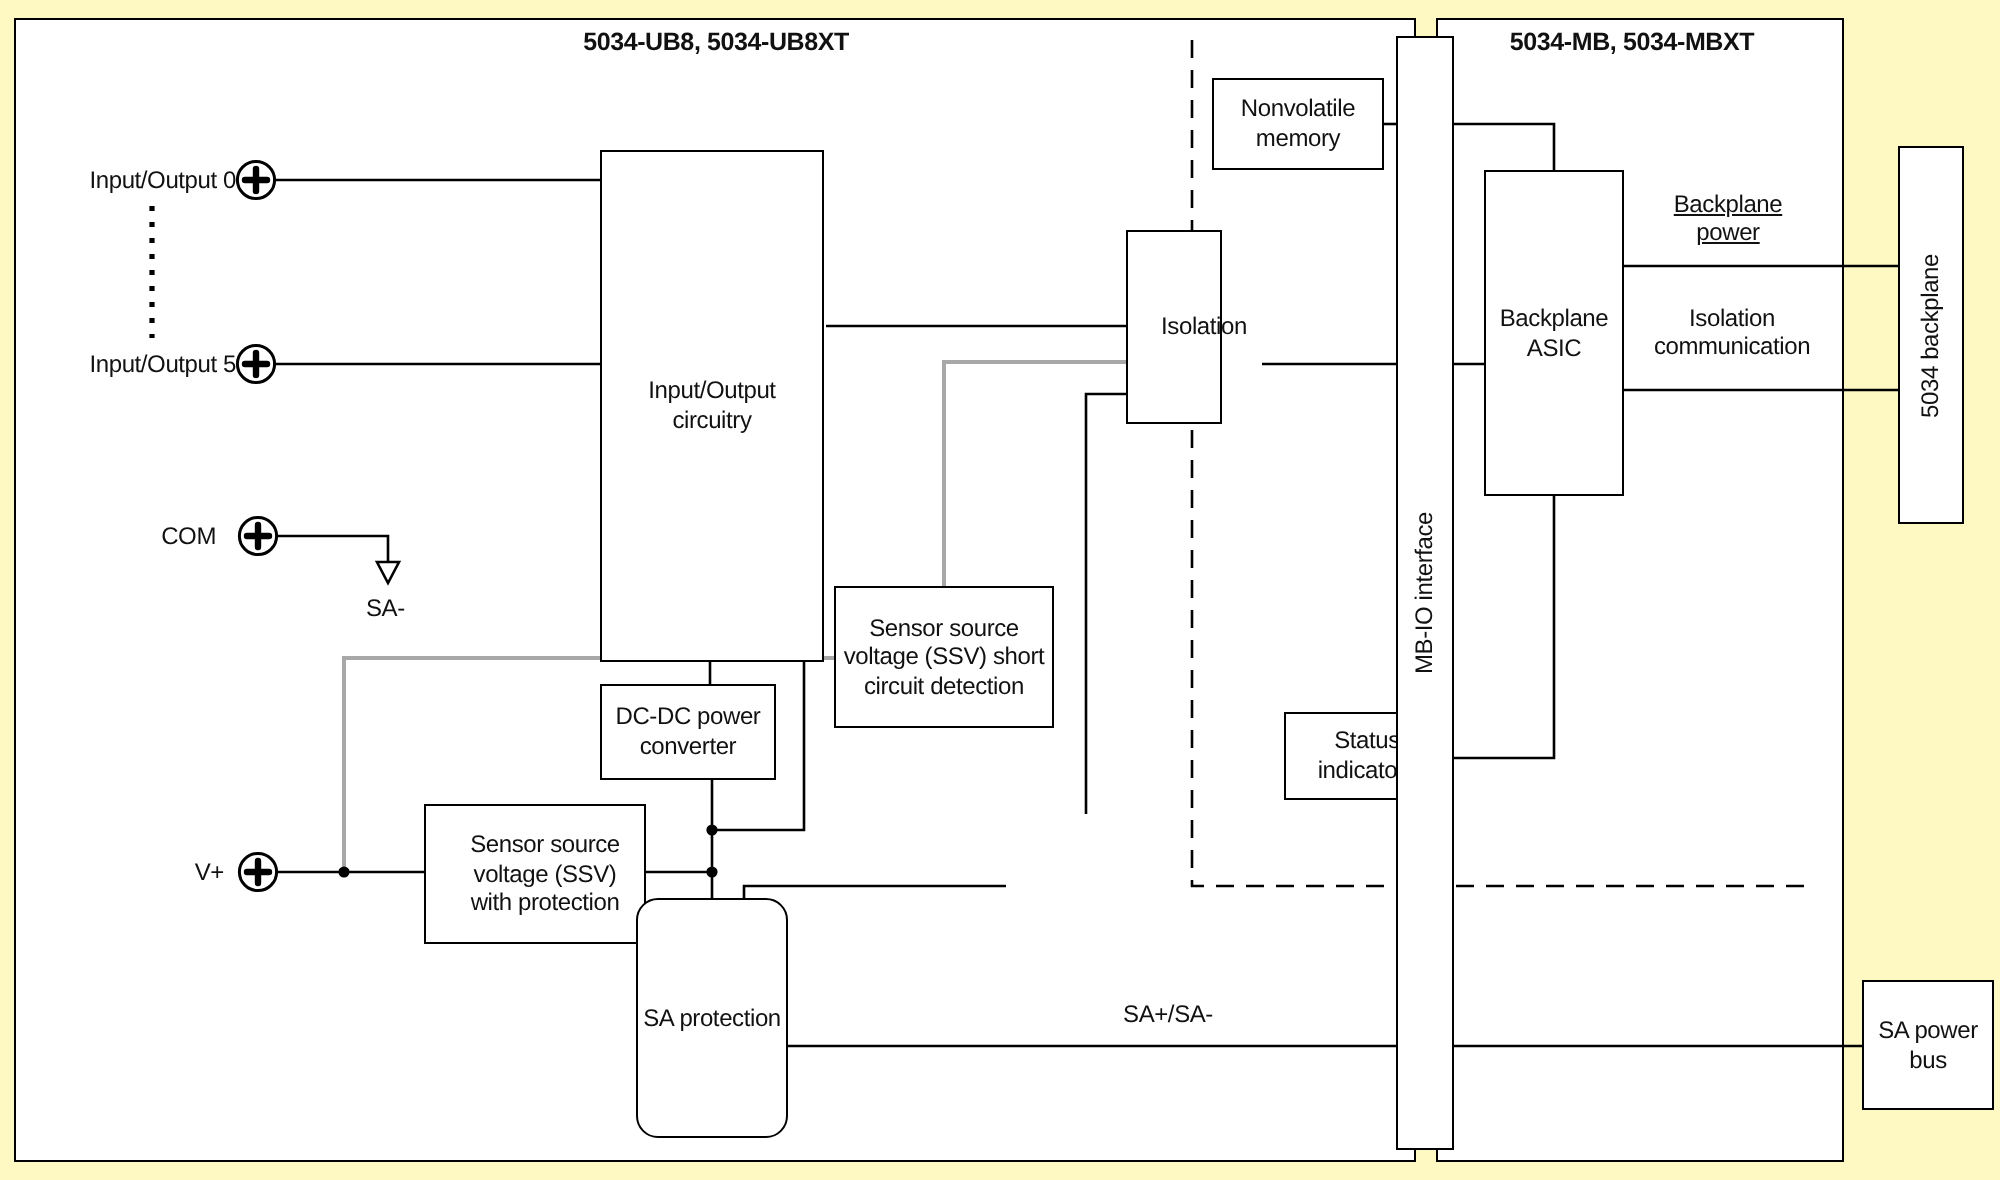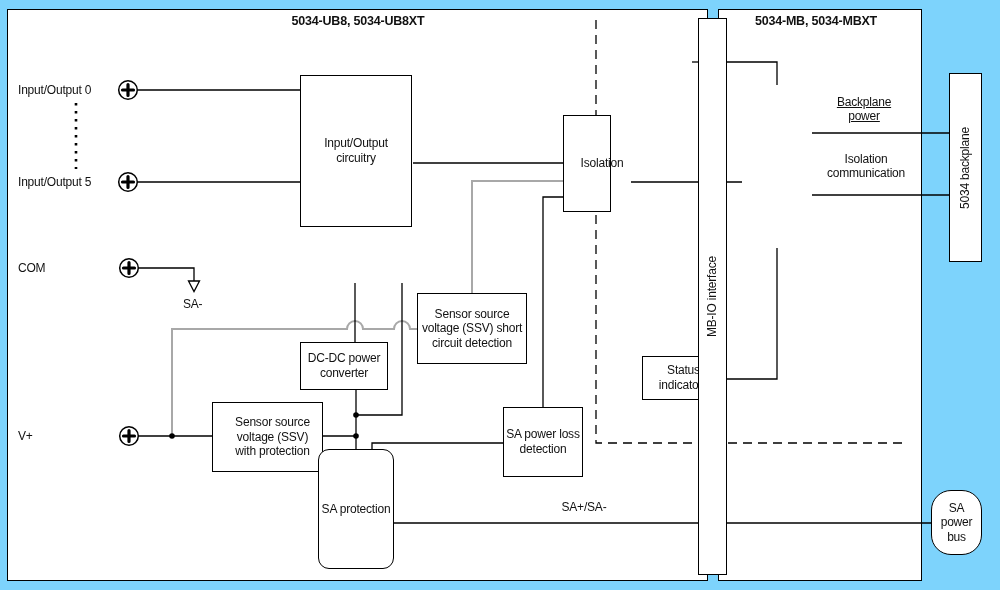--- a/index.html
+++ b/index.html
@@ -1,30 +1,30 @@
 <!DOCTYPE html>
 <html><head>
 <meta charset="utf-8">
 <style>
   html,body{margin:0;padding:0;background:#fff;}
   body{font-family:"Liberation Sans",sans-serif;color:#111;}
-  #stage{position:relative;width:1000px;height:590px;background:#7dd3fc;overflow:hidden;}
+  #stage{position:relative;width:1000px;height:590px;background:#fef9c3;overflow:hidden;}
 
   .module-box{position:absolute;border:1.5px solid #000;background:#fff;z-index:1;box-sizing:border-box;}
   .module-title{position:absolute;z-index:3;font-weight:bold;font-size:12.5px;letter-spacing:-0.2px;text-align:center;}
 
   .wires{position:absolute;left:0;top:0;z-index:2;}
 
   .block{position:absolute;z-index:3;border:1.4px solid #000;background:#fff;box-sizing:border-box;
          display:flex;align-items:center;justify-content:center;text-align:center;
          font-size:12px;line-height:1.22;letter-spacing:-0.2px;padding:2px;}
   .vtext{writing-mode:vertical-rl;transform:rotate(180deg);white-space:nowrap;}
 
   .lbl{position:absolute;z-index:3;font-size:12px;line-height:1.2;letter-spacing:-0.2px;}
-  .lbl.right{}
+  .lbl.right{text-align:right;}
   .lbl.center{text-align:center;}
 </style>
 </head>
 <body>
 
 <div id="stage">
 
   <div class="module-box" style="left:7px;top:9px;width:701px;height:572px;"></div>
   <div class="module-box" style="left:718px;top:9px;width:204px;height:572px;"></div>
 
@@ -93,29 +93,30 @@
   <div class="lbl right" style="left:18px;top:83px;width:100px;">Input/Output 0</div>
   <div class="lbl right" style="left:18px;top:175px;width:100px;">Input/Output 5</div>
   <div class="lbl right" style="left:18px;top:261px;width:90px;">COM</div>
   <div class="lbl right" style="left:18px;top:429px;width:94px;">V+</div>
 
   <div class="lbl" style="left:183px;top:297px;width:44px;">SA-</div>
   <div class="lbl center" style="left:534px;top:500px;width:100px;">SA+/SA-</div>
   <div class="lbl center" style="left:828px;top:95px;width:72px;text-decoration:underline;">Backplane power</div>
   <div class="lbl center" style="left:814px;top:152px;width:104px;">Isolation communication</div>
 
-  <div class="block" style="left:300px;top:75px;width:112px;height:152px;">Input/Output circuitry</div>
+  <div class="block" style="left:300px;top:75px;width:112px;height:256px;">Input/Output circuitry</div>
   <div class="block" style="left:563px;top:115px;width:48px;height:97px;padding-left:32px;">Isolation</div>
+  <div class="block" style="left:606px;top:39px;width:86px;height:46px;">Nonvolatile memory</div>
   <div class="block" style="left:417px;top:293px;width:110px;height:71px;">Sensor source voltage (SSV) short circuit detection</div>
   <div class="block" style="left:300px;top:342px;width:88px;height:48px;">DC-DC power converter</div>
   <div class="block" style="left:212px;top:402px;width:111px;height:70px;padding-left:12px;">Sensor source voltage (SSV) with protection</div>
-  <div class="block" style="left:503px;top:407px;width:80px;height:70px;">SA power loss detection</div>
   <div class="block" style="left:318px;top:449px;width:76px;height:120px;border-radius:11px;">SA protection</div>
   <div class="block" style="left:606px;top:356px;width:83px;height:44px;margin-left:36px;">Status indicators</div>
+  <div class="block" style="left:742px;top:85px;width:70px;height:163px;">Backplane ASIC</div>
   <div class="block" style="left:698px;top:18px;width:29px;height:557px;">
     <span class="vtext">MB-IO interface</span>
   </div>
   <div class="block" style="left:949px;top:73px;width:33px;height:189px;">
     <span class="vtext">5034 backplane</span>
   </div>
-  <div class="block" style="left:931px;top:490px;width:51px;height:65px;border-radius:20px;">SA power bus</div>
+  <div class="block" style="left:931px;top:490px;width:66px;height:65px;">SA power bus</div>
 
 </div>
 
 </body></html>

